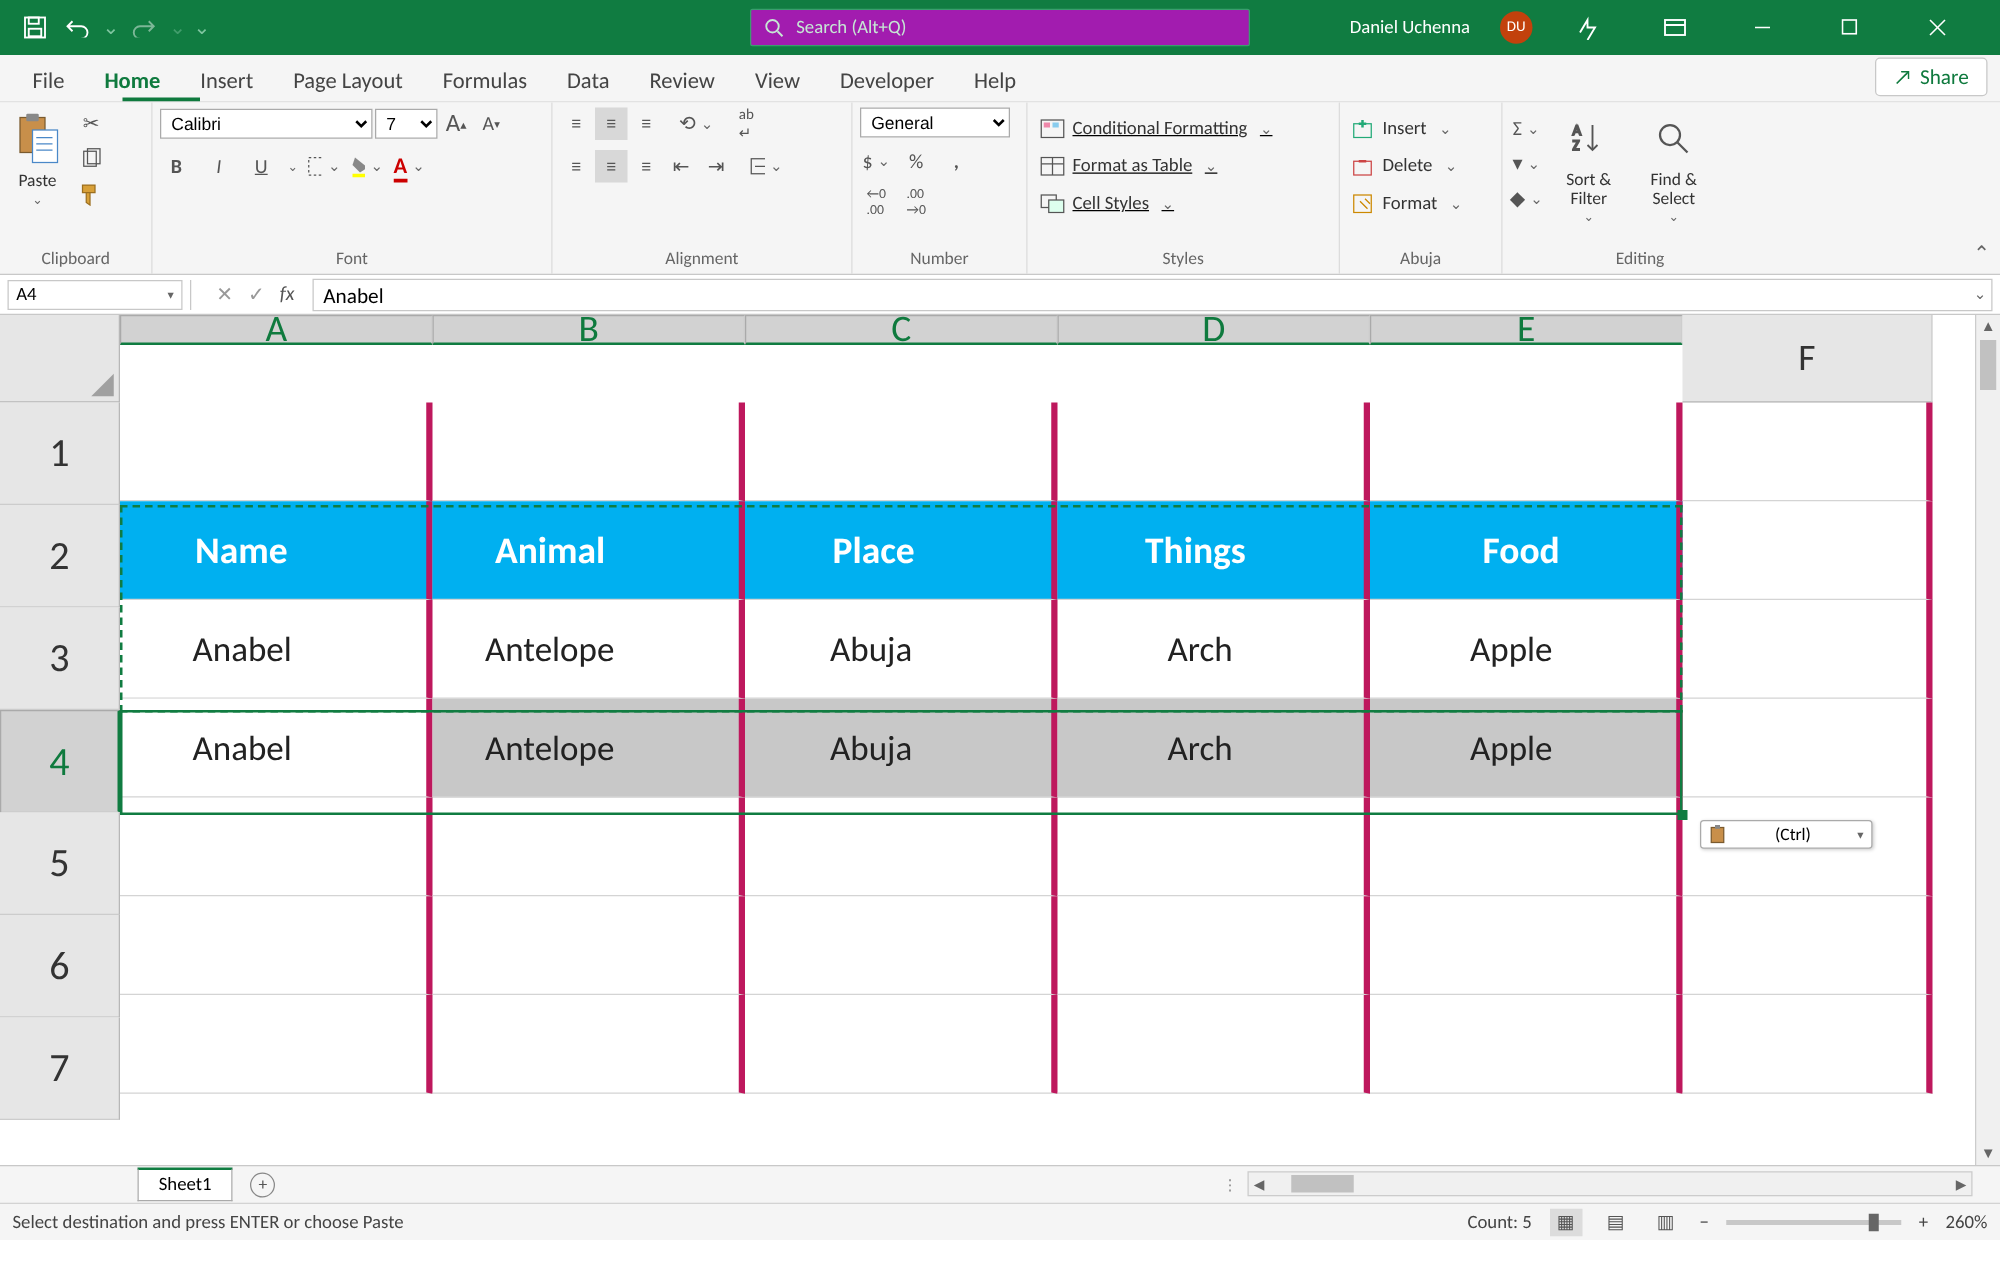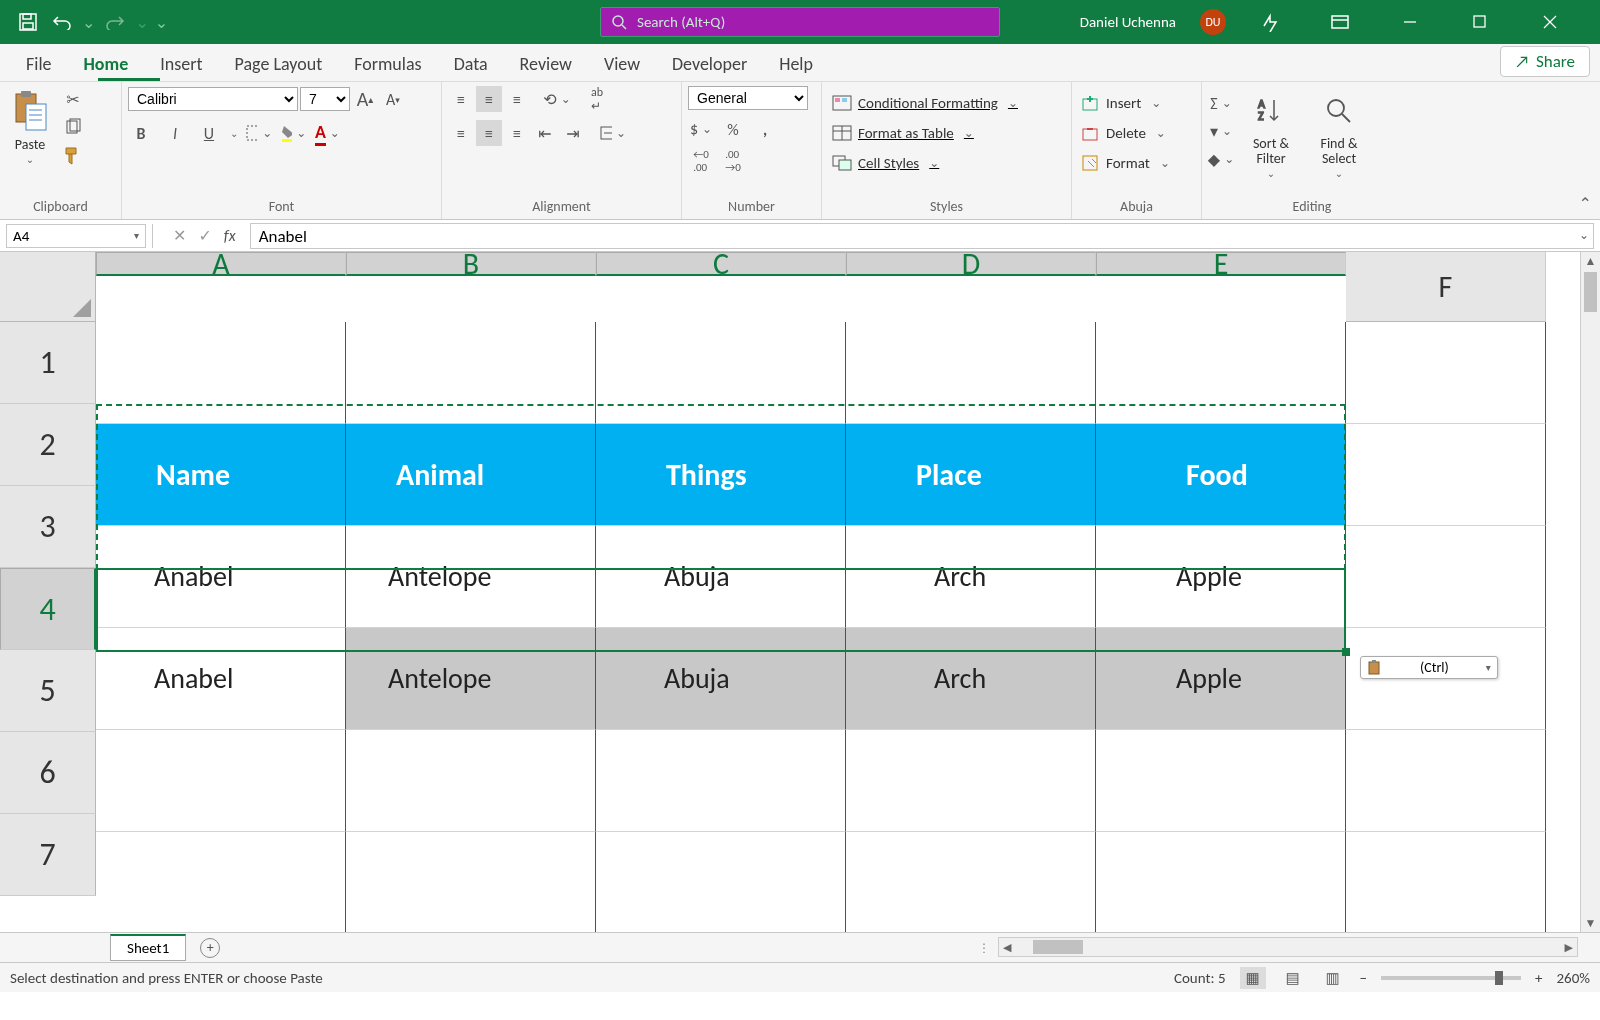--- a/index.html
+++ b/index.html
@@ -58,21 +58,21 @@
   .colhdrs { position:absolute; left:96px; top:0; height:70px; display:flex;}
   .colhdr { width:250px; background:#e6e6e6; border-right:1px solid #ccc; border-bottom:1px solid #b7b7b7; display:flex; align-items:center; justify-content:center; font-size:30px; color:#333;}
   .colhdr.sel { background:#d2d2d2; border-bottom:2px solid #107c41; color:#0f7a3e;}
   .colhdr.last{ width:200px;}
   .rowhdrs { position:absolute; left:0; top:70px; width:96px;}
   .rowhdr { height:82px; background:#e6e6e6; border-bottom:1px solid #ccc; border-right:1px solid #b7b7b7; display:flex; align-items:center; justify-content:center; font-size:32px; color:#333;}
   .rowhdr.sel{ background:#d2d2d2; border-right:2px solid #107c41; color:#0f7a3e;}
   
   .cells { position:absolute; left:96px; top:70px;}
   .cellrow { display:flex;}
-  .cell { width:250px; height:102px; border-right:1px solid #be185d; border-bottom:1px solid #d4d4d4; display:flex; align-items:center; padding:0 18px; font-size:28px; color:#222;}
+  .cell { width:250px; height:79px; border-right:5px solid #be185d; border-bottom:1px solid #d4d4d4; display:flex; align-items:center; padding:0 18px; font-size:28px; color:#222;}
   .cell.hdrcell{ background:#00b0f0; color:#fff; font-weight:600; font-size:30px;}
   .cell.last{ width:200px;}
   .cell.pasted{ background:#c8c8c8;}
   .cell.pasted.first{ background:#fff;}
   
   .marching { position:absolute; border:2px dashed #107c41; pointer-events:none;}
   .selborder{ position:absolute; border:2px solid #107c41; pointer-events:none;}
   .selhandle{ position:absolute; width:8px; height:8px; background:#107c41;}
   
   .pasteopts{ position:absolute; background:#fff; border:1px solid #aaa; border-radius:3px; padding:2px 6px; font-size:14px; display:flex; align-items:center; gap:4px; box-shadow:1px 1px 3px rgba(0,0,0,.2);}
@@ -426,22 +426,22 @@
           <div class="cell"></div>
           <div class="cell"></div>
           <div class="cell"></div>
           <div class="cell"></div>
           <div class="cell"></div>
           <div class="cell last"></div>
         </div>
       <div class="cellrow">
         <div class="cell hdrcell" style="padding-left:60px">Name</div>
         <div class="cell hdrcell" style="padding-left:50px">Animal</div>
+        <div class="cell hdrcell" style="padding-left:70px">Place</div>
         <div class="cell hdrcell" style="padding-left:70px">Things</div>
-        <div class="cell hdrcell" style="padding-left:70px">Place</div>
         <div class="cell hdrcell" style="padding-left:90px">Food</div>
         <div class="cell last"></div>
       </div>
       <div class="cellrow">
         <div class="cell" style="padding-left:58px">Anabel</div>
         <div class="cell" style="padding-left:42px">Antelope</div>
         <div class="cell" style="padding-left:68px">Abuja</div>
         <div class="cell" style="padding-left:88px">Arch</div>
         <div class="cell" style="padding-left:80px">Apple</div>
         <div class="cell last"></div>

